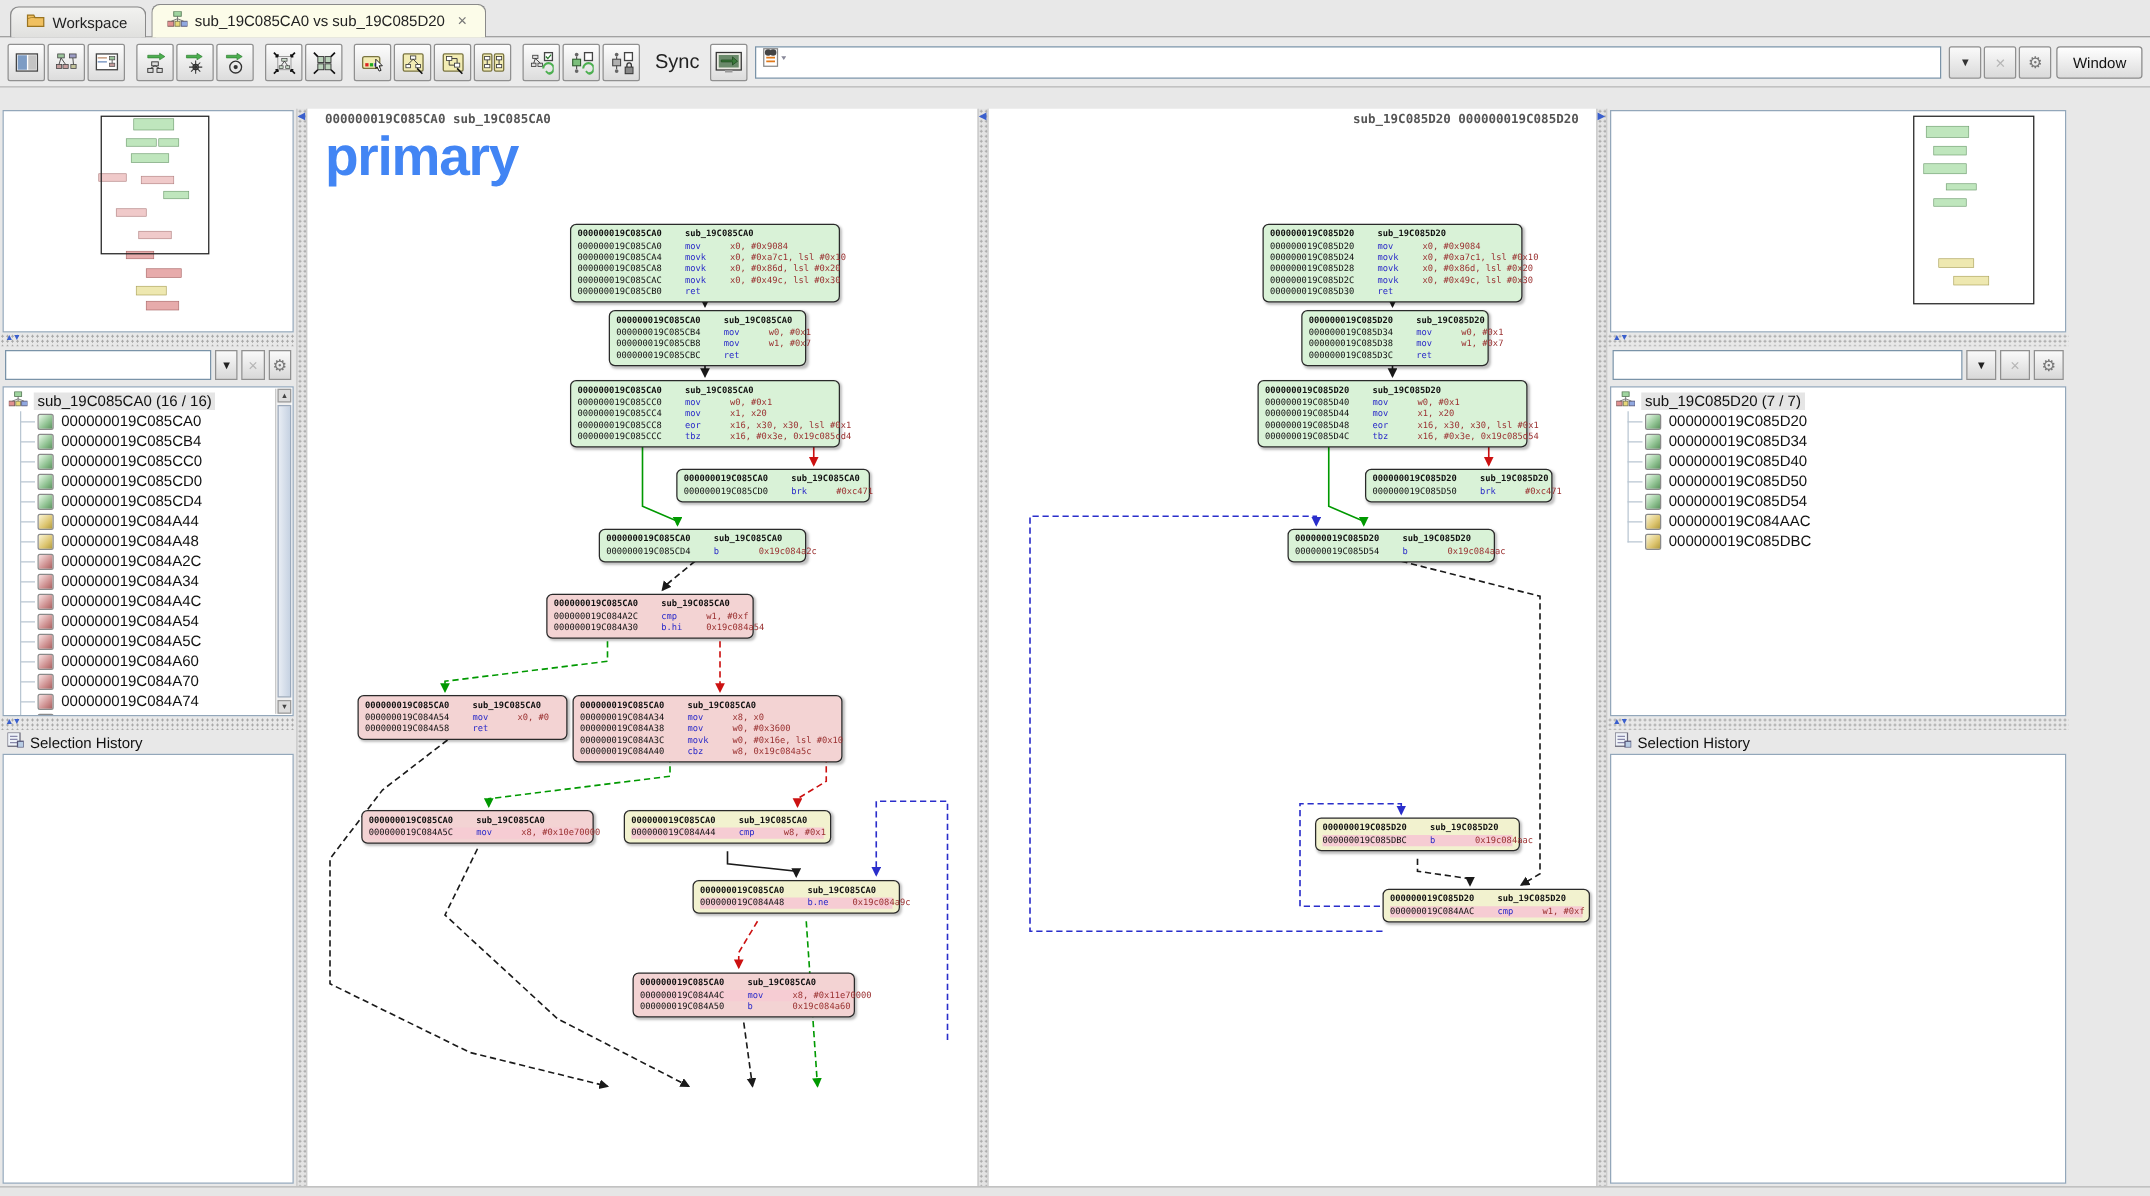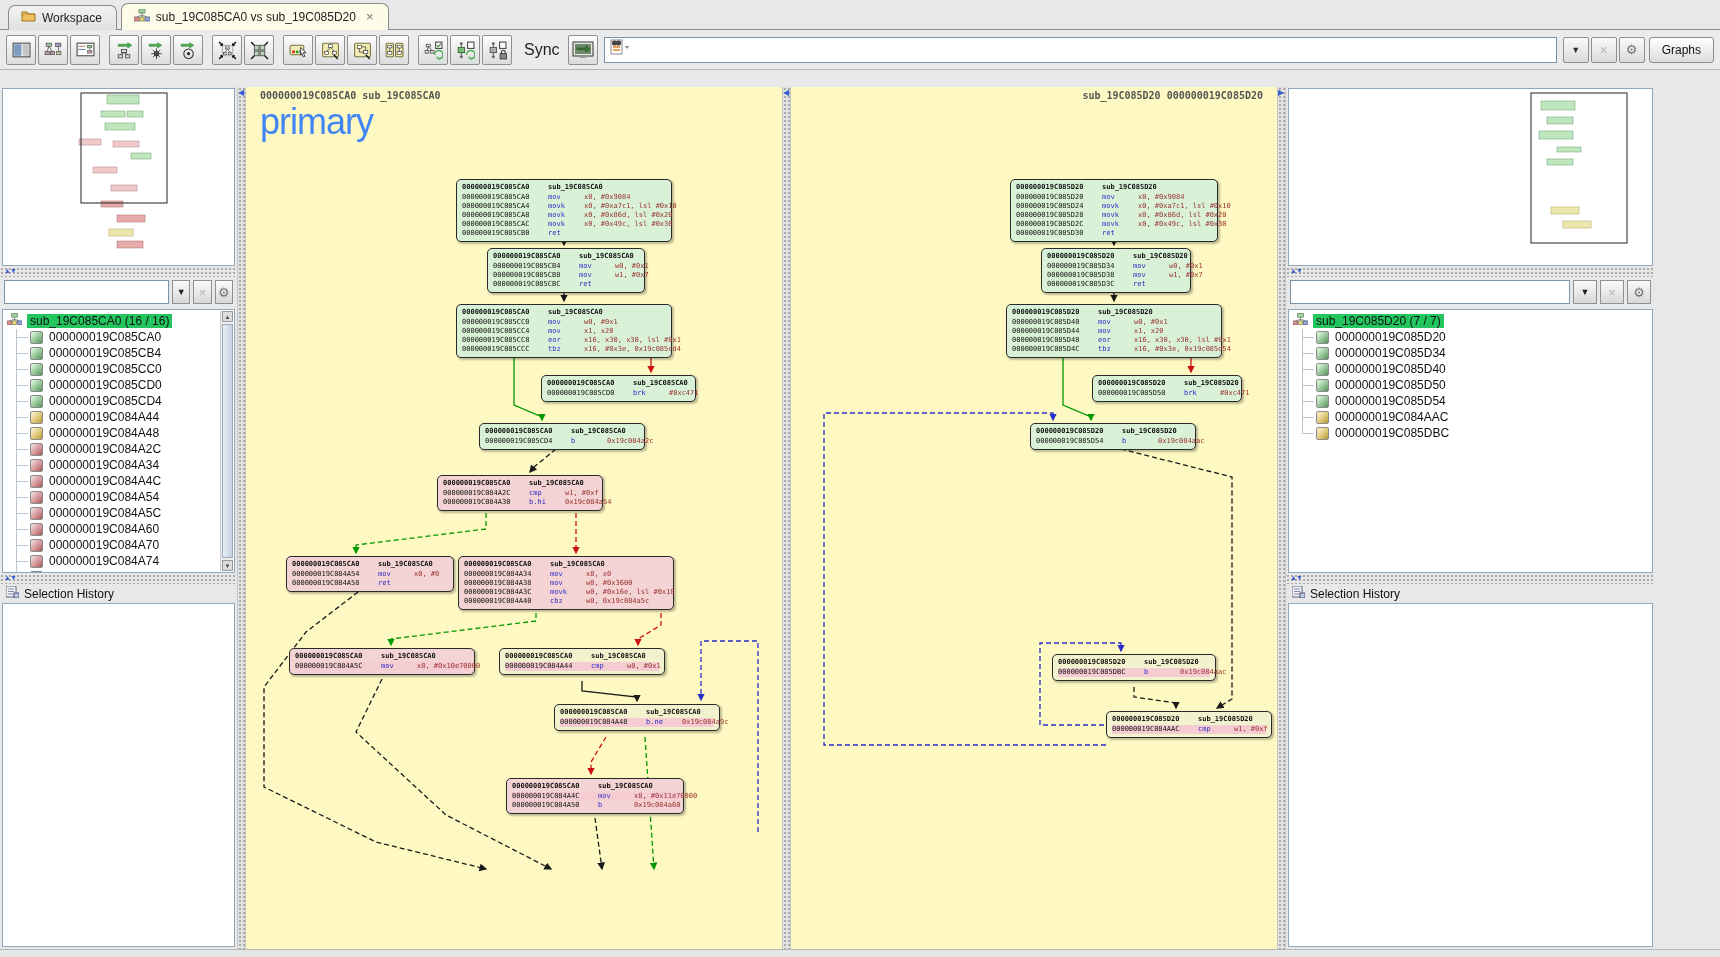--- a/index.html
+++ b/index.html
@@ -58,47 +58,47 @@
              background-size:4px 4px; }
   .h-split .arrs { position:absolute; left:4px; top:0px; font-size:7px; color:#3a5fcd; letter-spacing:-1px; }
 
   .filter-row { position:absolute; height:26px; display:flex; gap:3px; align-items:center; }
   .filter-row input { flex:1; height:24px; border:1px solid #7a93a8; font-size:12px; padding:0 4px; background:#fff; }
   .combo-arrow { width:24px; height:24px; border:1px solid #909090; background:linear-gradient(#fafafa,#d8d8d8);
                  font-size:9px; color:#222; display:flex; align-items:center; justify-content:center; }
 
   .tree { font-size:12px; color:#111; padding:2px 0 0 4px; position:relative; overflow:hidden; }
   .tree-root { display:flex; align-items:center; gap:5px; height:17px; }
-  .tree-root .lbl { background:#22c55e; padding:0 3px; }
+  .tree-root .lbl { background:#e5e5e5; padding:0 3px; }
   .tree-kids { position:relative; margin-left:9px; }
   .tree-kids::before { content:""; position:absolute; left:0; top:0; bottom:7px; border-left:1px solid #b9c6d2; }
   .tree-row { display:flex; align-items:center; gap:6px; height:16px; position:relative; padding-left:14px; }
   .tree-row::before { content:""; position:absolute; left:0; top:8px; width:12px; border-top:1px solid #b9c6d2; }
   .match-ico { width:13px; height:13px; border:1px solid #8a8a8a; border-radius:2px; flex:0 0 auto; }
   .match-ico.green  { background:linear-gradient(135deg,#eafceb,#8fc291 60%,#5b915e); }
   .match-ico.yellow { background:linear-gradient(135deg,#fbf6d8,#ddc570 60%,#b09a3c); }
   .match-ico.red    { background:linear-gradient(135deg,#f8e3e3,#cf9191 60%,#a85f5f); }
 
   .scrollbar { position:absolute; right:1px; top:1px; bottom:1px; width:13px;
                background:#f0f0f0; border-left:1px solid #c9c9c9; }
   .scrollbar .sb-btn { position:absolute; left:1px; width:11px; height:11px; background:#dcdcdc;
                border:1px solid #9a9a9a; font-size:6px; color:#444; text-align:center; line-height:10px; }
   .scrollbar .thumb { position:absolute; left:1px; top:13px; bottom:13px; width:11px;
                background:linear-gradient(90deg,#e8edf4,#c6d2e2); border:1px solid #9aa8ba; }
 
   .sel-history { position:absolute; display:flex; align-items:center; gap:5px;
                  font-size:12px; color:#111; padding-left:4px; }
 
   
-  .gpane { position:relative; background:#fef9c3; overflow:hidden; }
+  .gpane { position:relative; background:#ffffff; overflow:hidden; }
   #pane-primary { width:536px; }
   #pane-secondary { width:486px; }
   .pane-header { position:absolute; top:3px; font-family:"DejaVu Sans Mono",monospace;
                  font-size:10px; font-weight:bold; color:#555; }
-  .watermark { position:absolute; top:14px; font-size:36px; font-weight:400; letter-spacing:-1px; }
+  .watermark { position:absolute; top:14px; font-size:44px; font-weight:700; letter-spacing:-1px; }
 
   .gsvg { position:absolute; left:0; top:0; }
 
   .bb { position:absolute; border:1.4px solid #2a2a2a; border-radius:5px;
         font-family:"DejaVu Sans Mono",monospace; font-size:7px; padding:3px 5px;
         box-shadow:1.5px 1.5px 2px rgba(0,0,0,.25); }
   .bb.green  { background:#d9f2d7; }
   .bb.pink   { background:#f3d3d3; }
   .bb.yellow { background:#f2f2cf; }
   .bb .row { display:flex; line-height:9px; white-space:pre; }
@@ -322,21 +322,21 @@
             <circle cx="5.5" cy="4" r="2.6" fill="#444"></circle>
             <circle cx="9.5" cy="4" r="2.6" fill="#444"></circle>
             <path d="M16 7 L20 7 L18 10 Z" fill="#889"></path>
           </svg>
       </span>
       <input value="" style="">
     </div>
     <span class="mini-btn" style="font-size:9px;">▼</span>
     <span class="mini-btn disabled" style="font-size:14px;">×</span>
     <span class="mini-btn" style="font-size:13px;color:#777;">⚙</span>
-    <span id="results-btn">Graphs</span>
+    <span id="results-btn">Window</span>
   </div>
 
   <div id="main">
 
     <div class="sidebar" id="sidebar-left">
       <div class="panel" style="left:2px;top:1px;width:233px;height:178px;">
         <svg id="mini-left" class="gsvg" width="231" height="176">
             <rect x="104" y="6" width="32" height="9" class="mini-rect-green"></rect>
             <rect x="98" y="22" width="24" height="6" class="mini-rect-green"></rect>
             <rect x="124" y="22" width="16" height="6" class="mini-rect-green"></rect>

